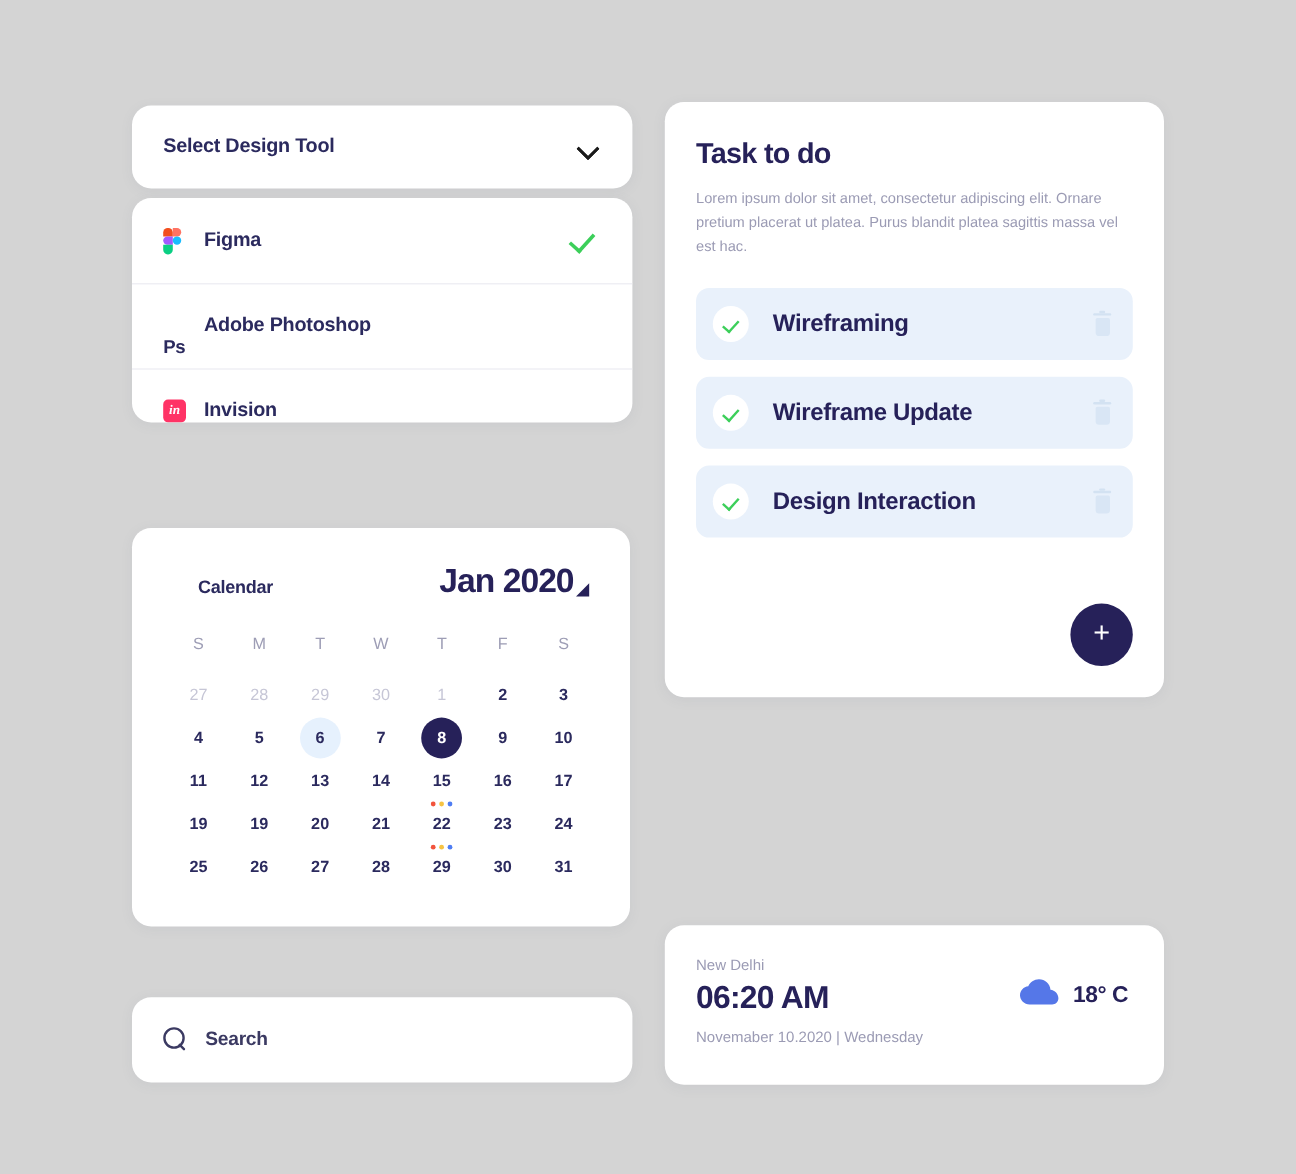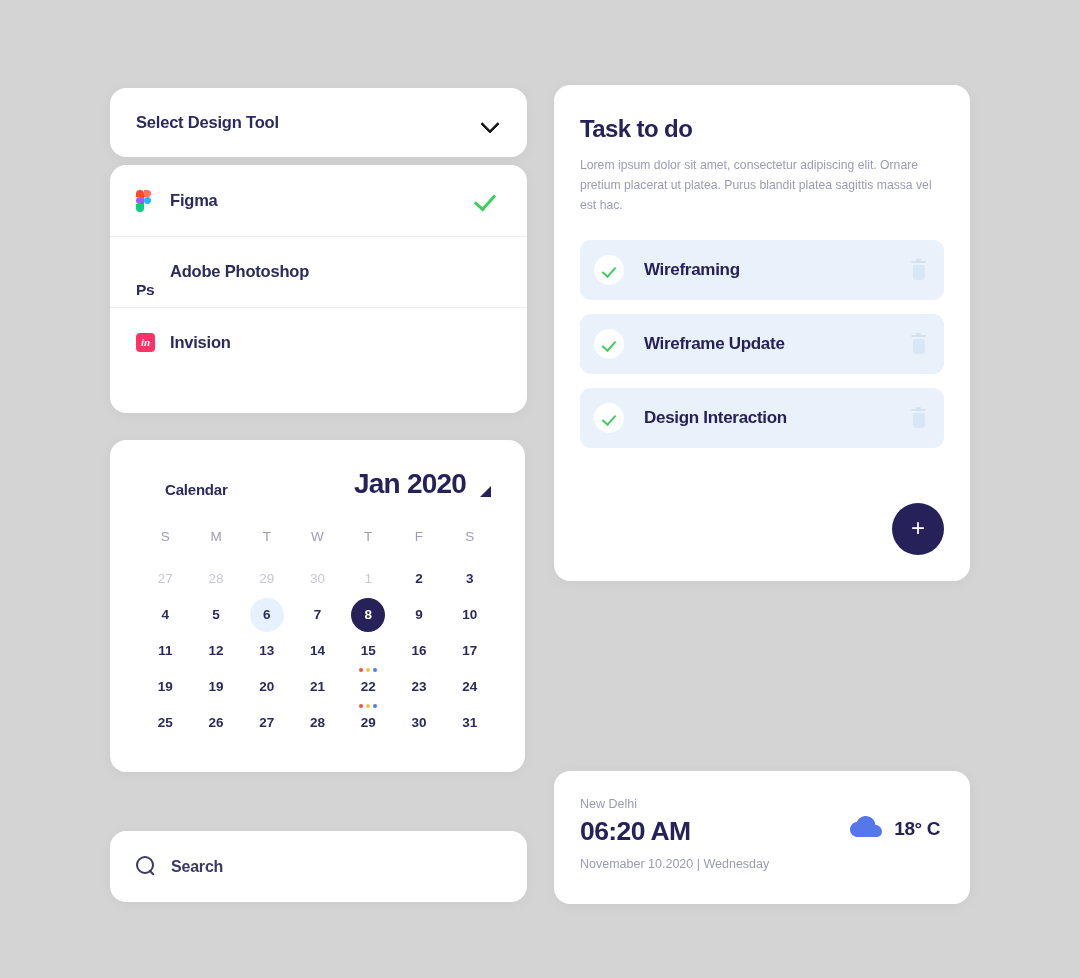--- a/index.html
+++ b/index.html
@@ -49,21 +49,21 @@
     left: 2px; top: 0px;
     width: 11px; height: 11px;
     border-right: 3.2px solid #1a1a1a;
     border-bottom: 3.2px solid #1a1a1a;
     transform: rotate(45deg);
     border-radius: 1px;
   }
 
   
   #tool-list-card {
-    left: 110px; top: 165px; width: 417px; height: 248px;
+    left: 110px; top: 165px; width: 417px; height: 187px;
     overflow: hidden;
     padding: 0;
   }
   .tool-row {
     height: 71px;
     display: flex;
     align-items: center;
     padding: 0 26px;
     position: relative;
   }
@@ -147,21 +147,21 @@
   }
   #calendar-title {
     font-size: 15px;
     font-weight: bold;
     color: #2b2a5e;
     letter-spacing: -0.2px;
   }
   #calendar-month-wrap {
     display: flex;
     align-items: flex-end;
-    gap: 14px;
+    gap: 2px;
   }
   #calendar-month {
     font-size: 28px;
     font-weight: bold;
     color: #262159;
     letter-spacing: -0.8px;
     line-height: 1;
   }
   .month-caret {
     width: 0; height: 0;
@@ -273,21 +273,21 @@
     content: "";
     position: absolute;
     left: 11px; top: 9px;
     width: 6px; height: 11px;
     border-right: 2px solid #3ccf5a;
     border-bottom: 2px solid #3ccf5a;
     transform: rotate(42deg);
   }
   .task-label {
     margin-left: 20px;
-    font-size: 17px;
+    font-size: 20px;
     font-weight: bold;
     color: #262159;
     letter-spacing: -0.3px;
   }
   .trash-icon {
     margin-left: auto;
     width: 15px; height: 19px;
     position: relative;
     opacity: 1;
   }

